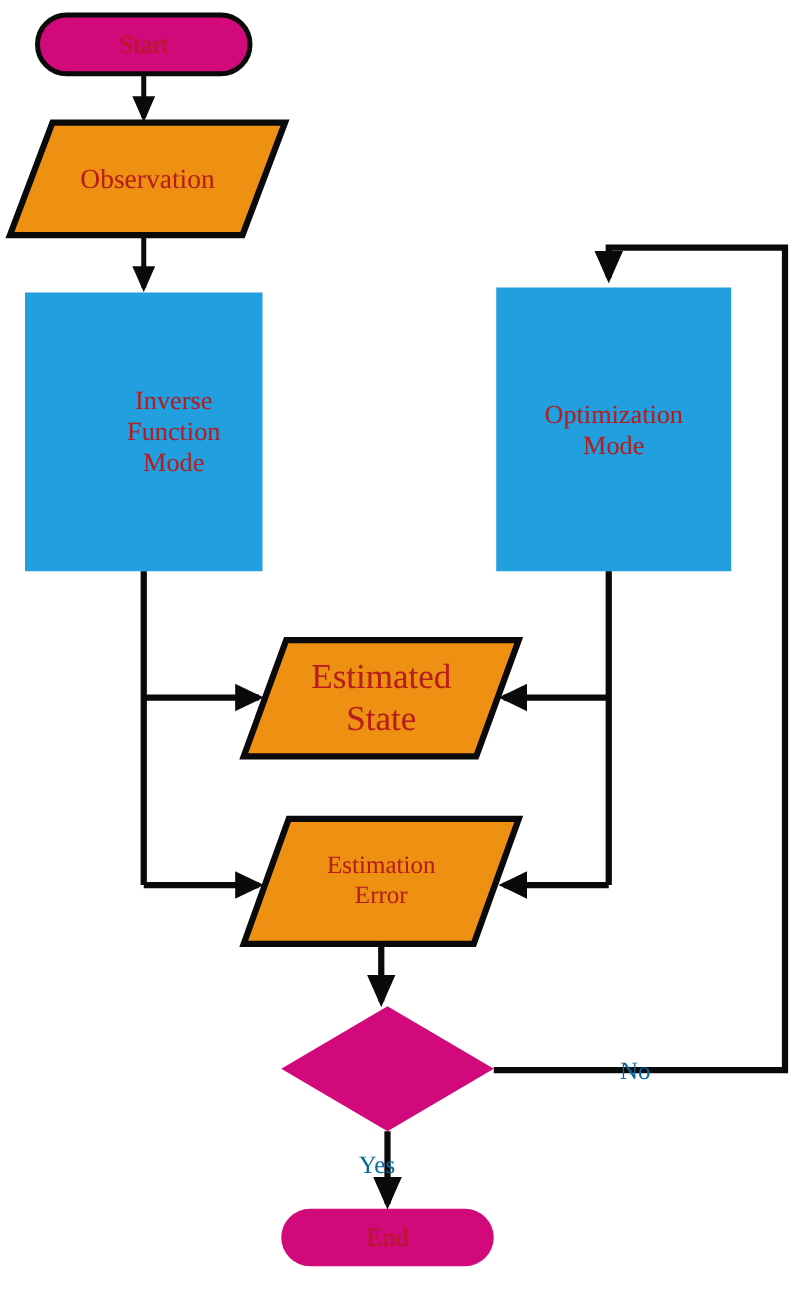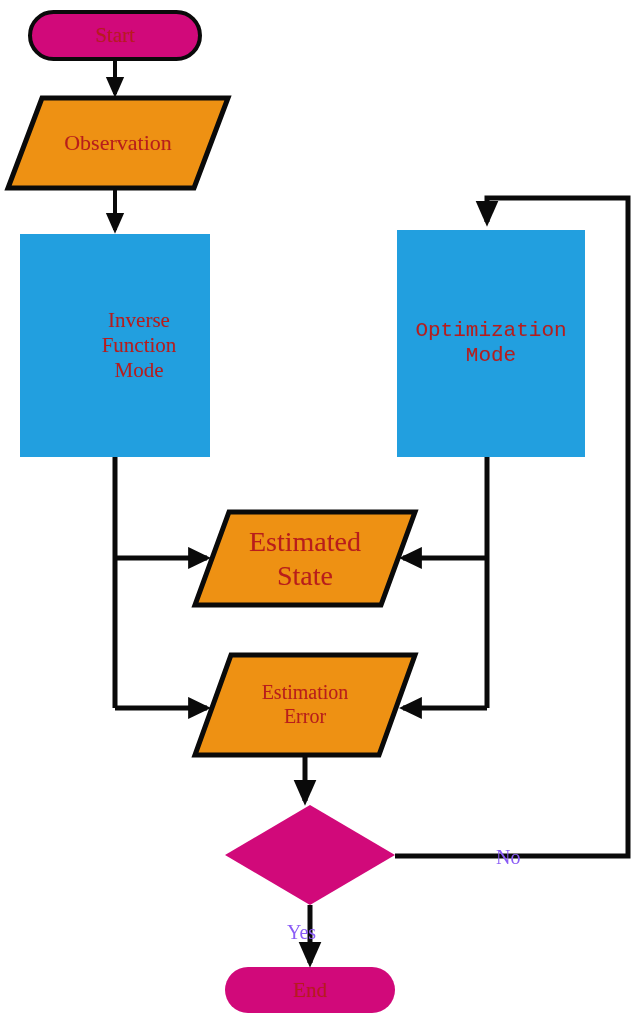--- a/index.html
+++ b/index.html
@@ -33,29 +33,29 @@
     text-align: center;
     color: #b91c1c;
     pointer-events: none;
     line-height: 1.18;
     white-space: pre-line;
     text-shadow: 0 0 1px rgba(0,0,0,0.10);
   }
   .lbl-start   { left: 30px;  top: 12px;  width: 170px; height: 47px; font-size: 21px; }
   .lbl-observation { left: 8px;  top: 98px;  width: 220px; height: 90px; font-size: 22px; }
   .lbl-inverse { left: 20px;  top: 234px; width: 190px; height: 223px; font-size: 21px; padding-left: 24px; }
-  .lbl-optim   { left: 397px; top: 230px; width: 188px; height: 227px; font-size: 21px; font-family: Liberation Mono, monospace; }
+  .lbl-optim   { left: 397px; top: 230px; width: 188px; height: 227px; font-size: 21px; }
   .lbl-est-state { left: 195px; top: 512px; width: 220px; height: 93px; font-size: 28px; }
   .lbl-est-error { left: 195px; top: 655px; width: 220px; height: 100px; font-size: 20px; }
   .lbl-decision  { left: 225px; top: 805px; width: 170px; height: 100px; font-size: 20px; }
   .lbl-end     { left: 225px; top: 967px; width: 170px; height: 46px; font-size: 21px; text-align: center; }
 
   .edge-label {
     position: absolute;
-    color: #8b5cf6;
+    color: #0369a1;
     font-size: 20px;
     pointer-events: none;
   }
   .lbl-no  { left: 496px; top: 846px; }
   .lbl-yes { left: 287px; top: 921px; }
 </style>
 </head>
 <body>
 
 <div id="canvas">

